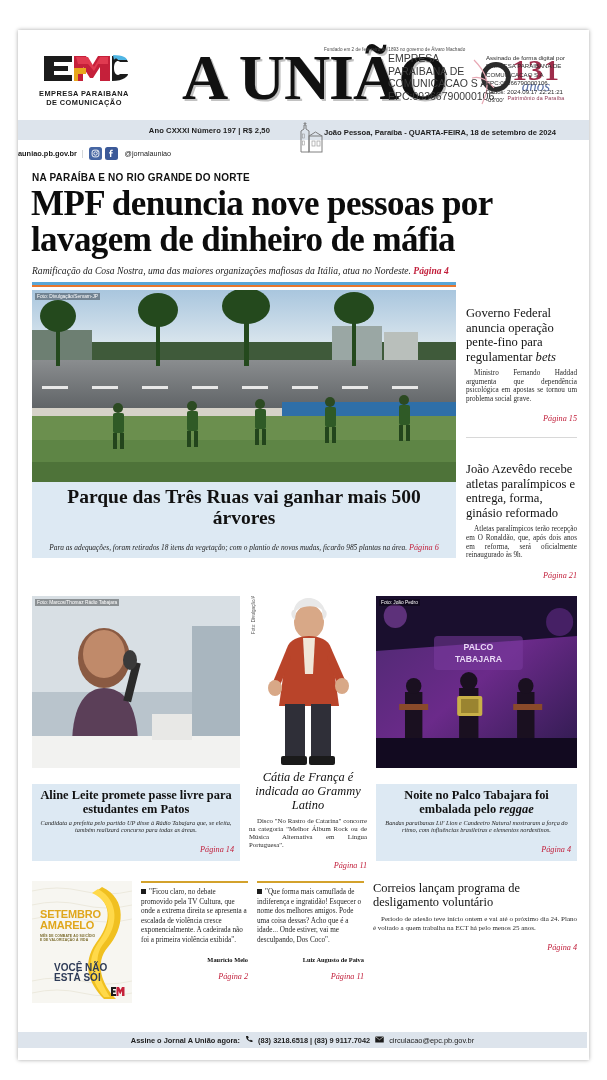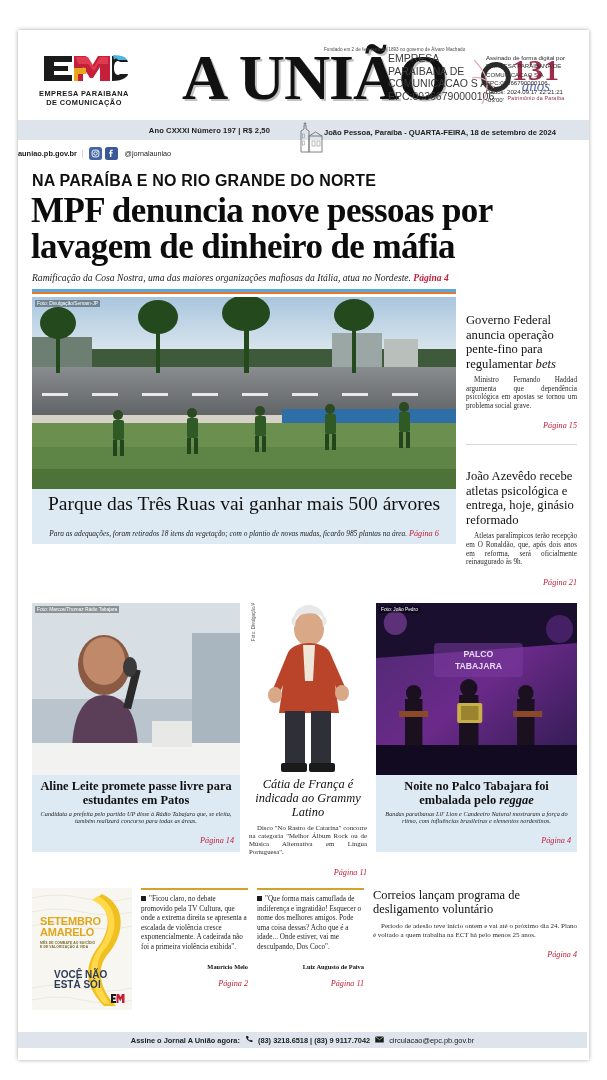--- a/index.html
+++ b/index.html
@@ -137,21 +137,21 @@
     font-size: 6.1px; line-height: 8.4px; color: #2b2b2b;
     white-space: pre-line;
   }
   .sig-swoosh {
     position: absolute; left: 452px; top: 28px; width: 26px; height: 48px;
   }
 
   
   .kicker {
     font-family: "Liberation Sans", sans-serif;
-    font-size: 16px; font-weight: 700; letter-spacing: .2px;
+    font-size: 10px; font-weight: 700; letter-spacing: .2px;
     color: #111; padding: 6px 12px 3px 14px;
   }
   .headline {
     padding: 0 12px 0 13px;
     font-family: "Liberation Serif", serif;
     font-weight: 700;
     font-size: 35px;
     line-height: 36px;
     letter-spacing: -.6px;
     color: #0c0c0c;
@@ -178,21 +178,21 @@
     font-size: 4.8px; color: #fff; background: rgba(0,0,0,.35);
     position: absolute; left: 3px; top: 3px; padding: 1px 2px; z-index: 3;
   }
   .photo {
     position: relative; width: 100%; overflow: hidden;
   }
   .photo-main { height: 192px; }
 
   .cap-box { background: #dde9f3; padding: 4px 8px 6px; }
   .cap-title {
-    font-family: "Liberation Serif", serif; font-weight: 400;
+    font-family: "Liberation Serif", serif; font-weight: 700;
     font-size: 19.5px; line-height: 21px; text-align: center; color: #111;
   }
   .cap-sub {
     font-family: Liberation Serif, serif; font-style: italic;
     font-size: 7.4px; text-align: center; color: #222; margin-top: 15px;
   }
 
   
   .rail-item { padding-bottom: 6px; }
   .rail-hed {
@@ -208,21 +208,21 @@
   .rail-pg { text-align: right; margin-top: 4px; }
   .rail-sep { height: 1px; background: #d8d8d8; margin: 6px 0 7px; }
 
   
   .midrow { display: flex; padding: 8px 12px 0 14px; gap: 9px; }
   .mid-col-a { flex: 0 0 208px; }
   .mid-col-b { flex: 0 0 118px; position: relative; }
   .mid-col-c { flex: 1; }
 
   .photo-mid { height: 172px; }
-  .mid-cap { background: #dde9f3; padding: 4px 6px 5px; }
+  .mid-cap { background: #dde9f3; padding: 4px 6px 5px; margin-top: 16px; }
   .mid-cap-title {
     font-family: "Liberation Serif", serif; font-weight: 700;
     font-size: 12.4px; line-height: 14px; text-align: center; color: #111;
   }
   .mid-cap-sub {
     font-family: "Liberation Serif", serif; font-style: italic;
     font-size: 6.3px; line-height: 7.6px; text-align: center;
     color: #242424; margin-top: 3px;
   }
 
@@ -514,21 +514,21 @@
     </div>
 
     <div class="rail">
       <div class="rail-item">
         <div class="rail-hed"><span>Governo Federal anuncia operação pente-fino para regulamentar </span><em>bets</em></div>
         <div class="rail-body">Ministro Fernando Haddad argumenta que dependência psicológica em apostas se tornou um problema social grave.</div>
         <div class="rail-pg"><span class="pg-s">Página 15</span></div>
       </div>
       <div class="rail-sep"></div>
       <div class="rail-item">
-        <div class="rail-hed">João Azevêdo recebe atletas psicológica e entrega, hoje, ginásio reformado</div>
+        <div class="rail-hed">João Azevêdo recebe atletas paralímpicos e entrega, forma, ginásio reformado</div>
         <div class="rail-body">Atletas paralímpicos terão recepção em O Ronaldão, que, após dois anos em reforma, será oficialmente reinaugurado às 9h.</div>
         <div class="rail-pg"><span class="pg-s">Página 21</span></div>
       </div>
     </div>
   </div>
 
   <div class="midrow">
 
     <div class="mid-col-a">
       <div class="photo photo-mid">

